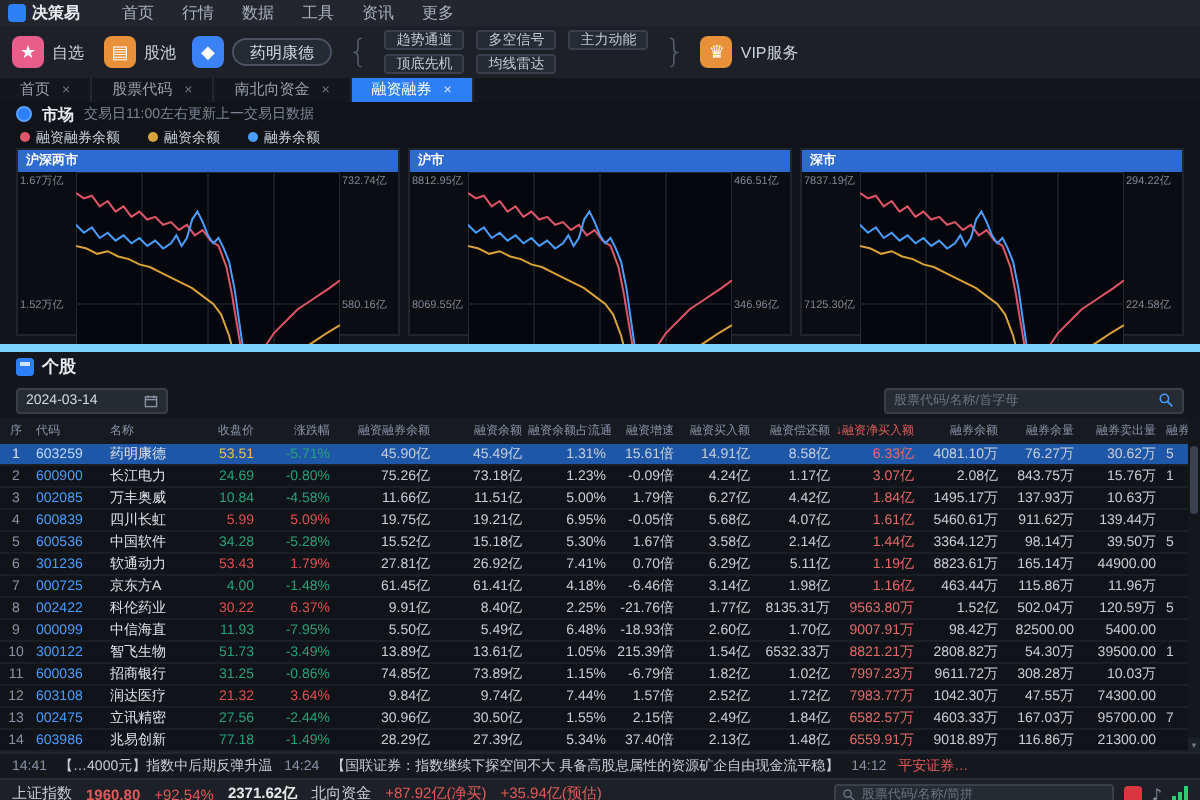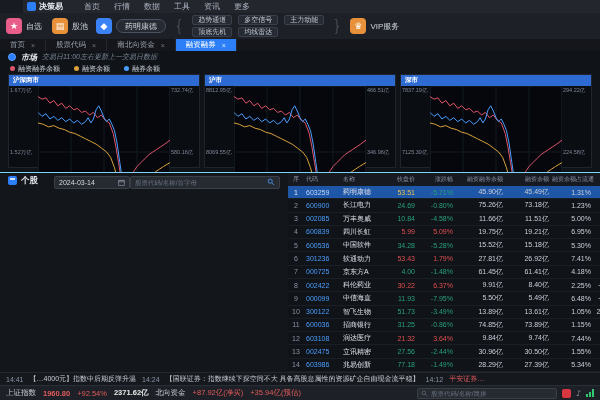--- a/index.html
+++ b/index.html
@@ -1,21 +1,21 @@
 <!DOCTYPE html>
 <html><head>
 <meta charset="utf-8">
 <style>
   * { margin:0; padding:0; box-sizing:border-box; }
   html,body { width:600px; height:400px; overflow:hidden; background:#181b21; color:#c8cdd6;
     font-family:"Liberation Sans","DejaVu Sans",sans-serif; font-size:8px; }
   .app { width:600px; height:400px; display:flex; flex-direction:column; background:#181b21; }
 
   
-  .titlebar { height:13px; background:#23262d; display:flex; align-items:center; padding:0 4px; flex:none;margin-left:23px; }
+  .titlebar { height:13px; background:#23262d; display:flex; align-items:center; padding:0 4px; flex:none; }
   .logo-sq { width:9px; height:9px; border-radius:2px; background:#2d7ff7; margin-right:3px; }
   .app-name { color:#e8ecf2; font-weight:bold; font-size:8px; margin-right:14px; }
   .menu-item { color:#aab2bf; margin:0 7px; font-size:8px; cursor:default; }
   .tb-right { margin-left:auto; display:flex; align-items:center; gap:5px; }
   .acct-ico { width:8px; height:8px; border-radius:2px; background:#e0457a; }
   .acct { color:#b7bec9; font-size:7.5px; max-width:52px; overflow:hidden; white-space:nowrap; }
   .pillbtn { border:1px solid #3a404b; border-radius:6px; padding:0 5px; height:10px; display:flex; align-items:center; color:#b7bec9; font-size:7px; position:relative; background:#262a32; }
   .badge-dot { position:absolute; top:-2px; right:-2px; width:4px; height:4px; border-radius:50%; background:#e33; }
   .winctl { color:#9aa2ae; font-size:8px; width:12px; text-align:center; }
 
@@ -32,42 +32,42 @@
   .svcbtn { display:flex; align-items:center; gap:4px; }
 
   
   .tabbar { height:12px; background:#14161b; display:flex; align-items:flex-end; flex:none; }
   .tab { height:12px; display:flex; align-items:center; gap:6px; padding:0 10px; color:#9aa2ae; font-size:7.5px; border-right:1px solid #22262d; }
   .tab .x { color:#707886; font-size:7px; }
   .tab.active { background:#2d7ff7; color:#fff; }
   .tab.active .x { color:#dce8fb; }
 
   
-  .marketbar { height:12px; display:flex; align-items:center; gap:5px; padding:0 8px; flex:none; background:#101419;font-style:italic; }
+  .marketbar { height:12px; display:flex; align-items:center; gap:5px; padding:0 8px; flex:none; background:#101419; }
   .mk-ico { width:8px; height:8px; border-radius:50%; background:#2d7ff7; border:1px solid #5aa0ff; }
   .mk-title { color:#e8ecf2; font-weight:bold; font-size:8px; }
   .mk-note { color:#7d8694; font-size:7px; }
   .legend { height:11px; display:flex; align-items:center; gap:14px; padding:0 10px; flex:none; background:#101419; }
   .lg-item { display:flex; align-items:center; gap:3px; }
   .lg-dot { width:5px; height:5px; border-radius:50%; }
   .lg-lbl { color:#cdd3dc; font-size:7px; }
 
   
   .charts { height:98px; display:flex; gap:4px; padding:0 8px 4px 8px; flex:none; background:#101419; }
   .chart-panel { flex:1; display:flex; flex-direction:column; background:#0a0d12; border:1px solid #20252d; }
   .chart-head { height:11px; background:#2d6bd2; color:#fff; font-size:6.5px; font-weight:bold; display:flex; align-items:center; padding:0 4px; flex:none; }
   .chart-body { flex:1; display:flex; }
   .gutter { width:29px; display:flex; flex-direction:column; justify-content:space-between; padding:1px 1px 10px 1px; font-size:5.5px; color:#7f8896; }
   .gutter.right { align-items:flex-start; }
   .plot { flex:1; display:flex; flex-direction:column; }
   .plot svg { flex:1; width:100%; display:block; }
   .dates { height:9px; display:flex; justify-content:space-between; font-size:5.5px; color:#7f8896; padding:0 1px; }
 
   
-  .stock-wrap { flex:1; display:flex; flex-direction:row; background:#13161b; border-top:1px solid #7dd3fc; }
+  .stock-wrap { flex:1; display:flex; flex-direction:column; background:#13161b; border-top:4px solid #7dd3fc; }
   .sec-head { height:15px; display:flex; align-items:center; gap:4px; padding:0 8px; flex:none; }
   .sec-ico { width:9px; height:9px; border-radius:2px; background:#2d7ff7; position:relative; }
   .sec-ico:after { content:""; position:absolute; left:2px; top:2px; width:5px; height:2px; background:#cfe2ff; }
   .sec-title { color:#e8ecf2; font-weight:bold; font-size:8.5px; }
   .ctrl-row { height:18px; display:flex; align-items:center; padding:0 8px; flex:none; }
   .date-box { width:76px; height:13px; background:#262a31; border:1px solid #3a3f48; border-radius:2px; display:flex; align-items:center; justify-content:space-between; padding:0 4px; color:#d5dae2; font-size:7px; }
   .ctrl-spacer { flex:1; }
   .searchbox { width:150px; height:13px; background:#262a31; border:1px solid #3a3f48; border-radius:2px; display:flex; align-items:center; padding:0 4px; gap:3px; }
   .searchbox input { flex:1; background:transparent; border:0; outline:0; color:#c8cdd6; font-size:6.5px; font-family:inherit; }
   .searchbox input::placeholder { color:#6a7482; }

